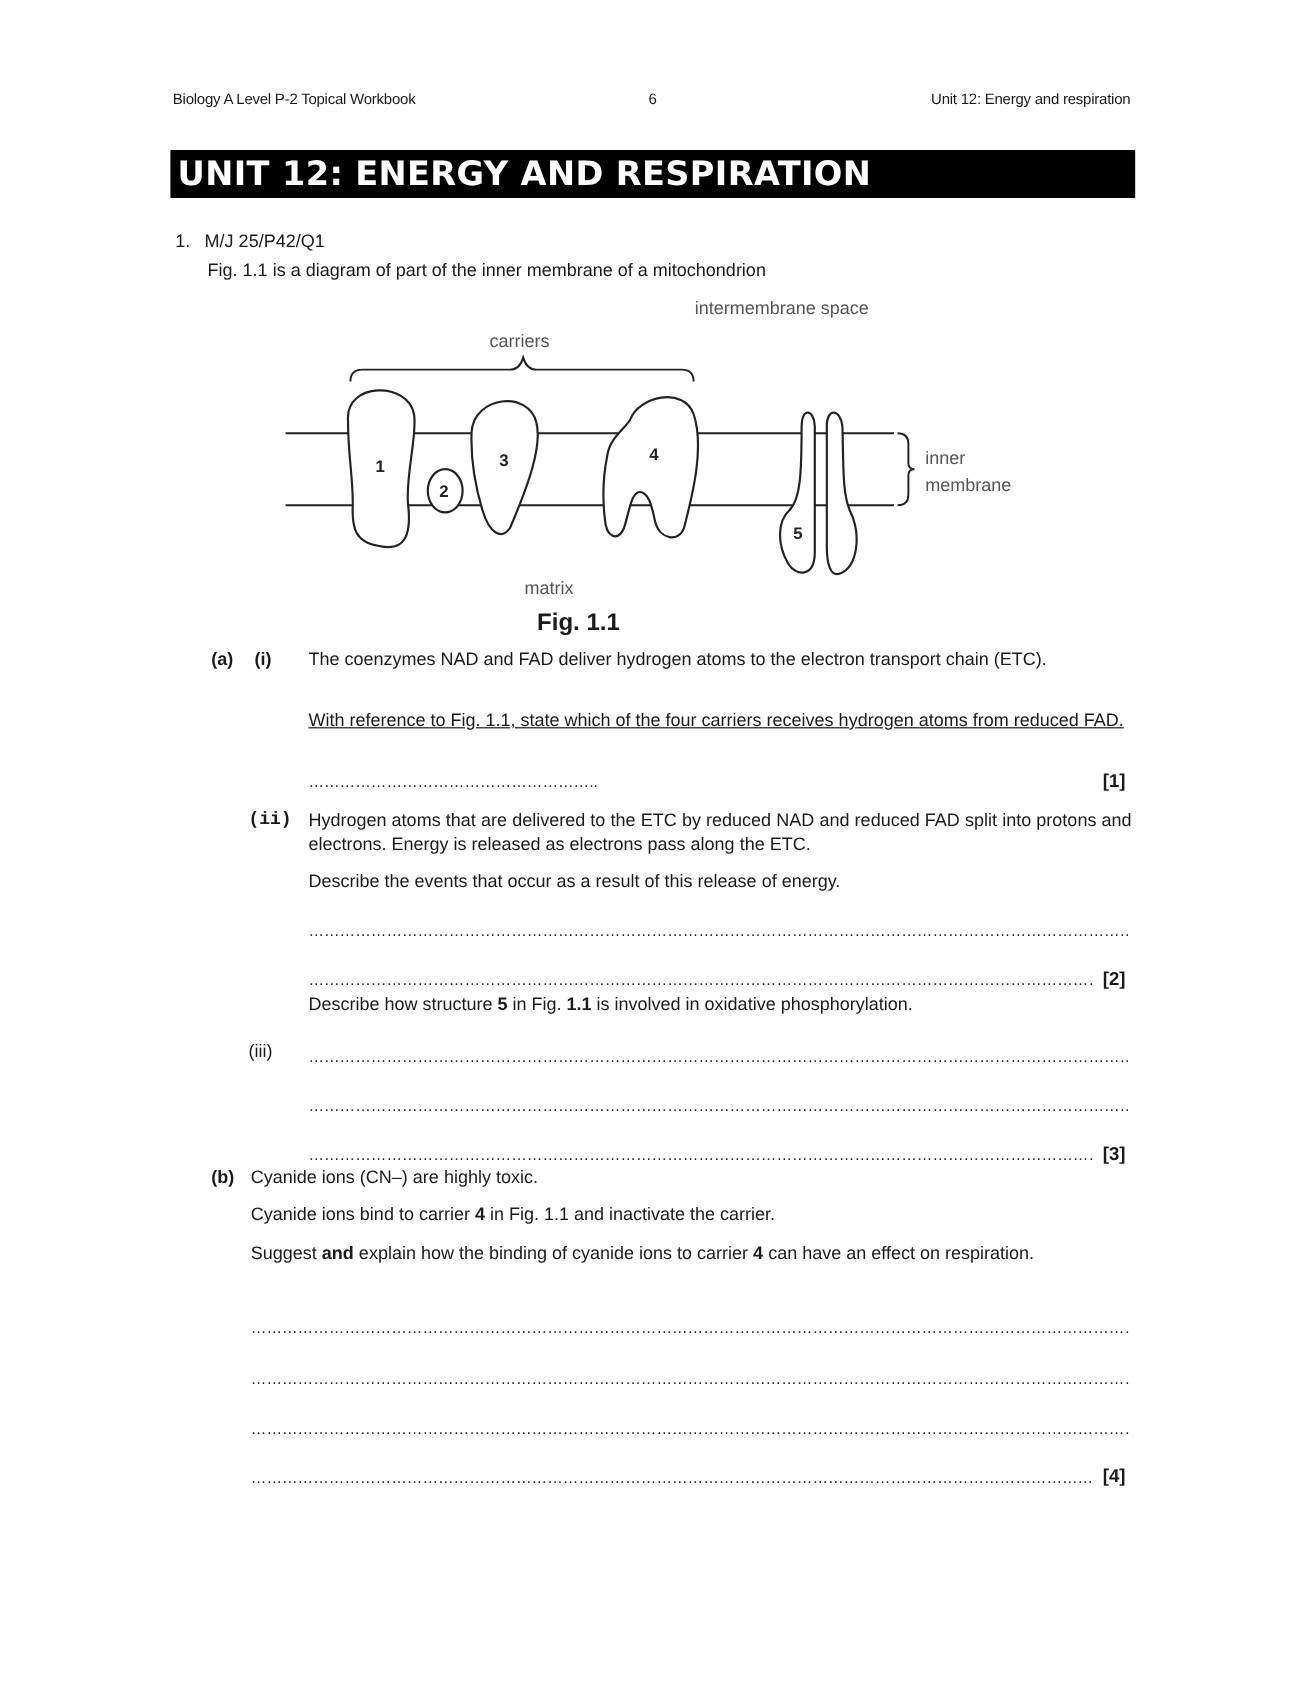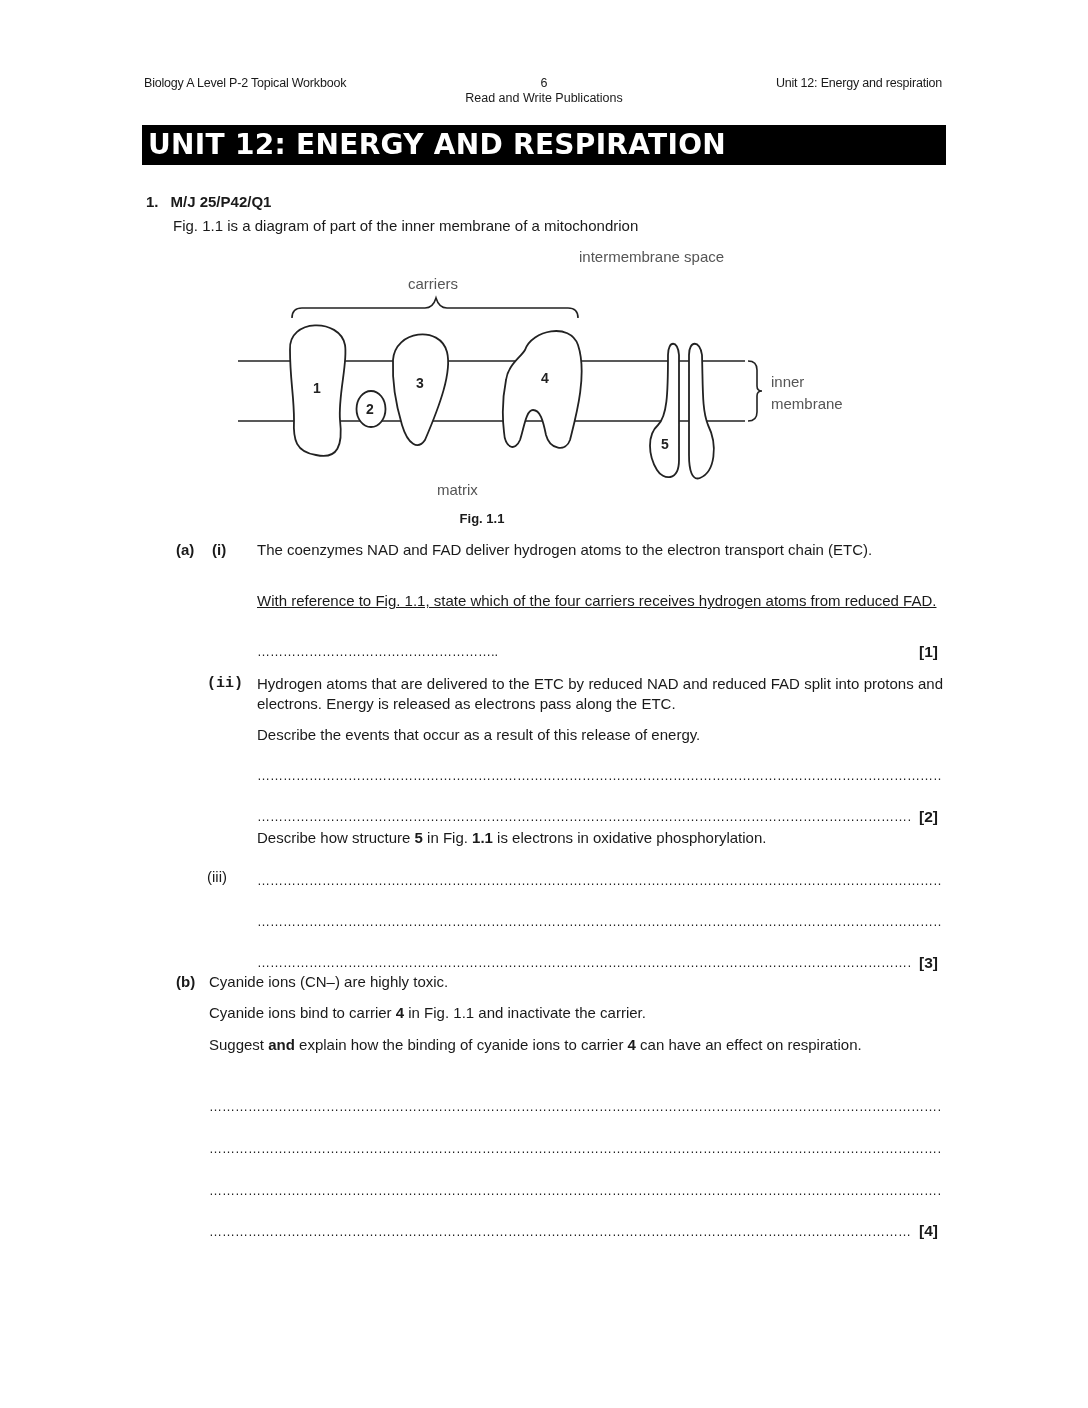--- a/index.html
+++ b/index.html
@@ -4,36 +4,35 @@
 <style>
   html, body { margin: 0; padding: 0; background: #ffffff; }
   body { width: 1088px; height: 1408px; position: relative; overflow: hidden;
          font-family: "Liberation Sans", sans-serif; color: #1a1a1a; }
   .abs { position: absolute; }
   .hdr { font-size: 12.5px; top: 76px; letter-spacing: -0.2px; }
   .hdr-center { left: 0; width: 1088px; text-align: center; top: 76px; font-size: 12.5px; line-height: 15px; }
   .banner { left: 142px; top: 125px; width: 804px; height: 40px; background: #000; color: #fff;
             font-weight: bold; font-size: 28px; line-height: 40px; padding-left: 6px; box-sizing: border-box;
             font-family: "DejaVu Sans", sans-serif; letter-spacing: 0.3px; }
-  .qhead { left: 146px; top: 193px; font-weight: bold; font-size: 15px; text-align: center; }
+  .qhead { left: 146px; top: 193px; font-weight: normal; font-size: 15px; text-align: center; }
   .qhead .num { margin-right: 12px; }
   .txt { font-size: 15px; line-height: 20px; }
   .just { text-align: justify; }
   .b { font-weight: bold; }
   .dots { font-size: 13px; letter-spacing: 0px; overflow: hidden; white-space: nowrap; color: #222; }
   .mark { font-weight: bold; font-size: 15.5px; }
   svg text { font-family: "Liberation Sans", sans-serif; }
 </style>
 </head>
 <body>
 
 <div class="abs hdr" style="left:144px;">Biology A Level P-2 Topical Workbook</div>
 <div class="abs hdr-center">
   <div>6</div>
-  <div>Read and Write Publications</div>
 </div>
 <div class="abs hdr" style="right:146px;">Unit 12: Energy and respiration</div>
 
 <div class="abs banner">UNIT 12: ENERGY AND RESPIRATION</div>
 
 <div class="abs qhead">
   <span class="num">1.</span><span>M/J 25/P42/Q1</span>
 </div>
 <div class="abs txt" style="left:173px; top:216px;">Fig. 1.1 is a diagram of part of the inner membrane of a mitochondrion</div>
 
@@ -70,38 +69,38 @@
   </g>
   <g fill="#555" font-size="15">
     <text x="579" y="262">intermembrane space</text>
     <text x="408" y="289">carriers</text>
     <text x="771" y="387">inner</text>
     <text x="771" y="409">membrane</text>
     <text x="437" y="495">matrix</text>
   </g>
 </svg>
 
-<div class="abs txt b" style="left:0; width:964px; text-align:center; top:509px; font-size:13px;">Fig. 1.1</div>
+<div class="abs txt b" style="left:0; width:964px; text-align:center; top:509px; font-size:20px;">Fig. 1.1</div>
 
 <div class="abs txt b" style="left:176px; top:540px;">(a)</div>
 <div class="abs txt b" style="left:212px; top:540px;">(i)</div>
 <div class="abs txt just" style="left:257px; top:540px; width:686px;">The coenzymes NAD and FAD deliver hydrogen atoms to the electron transport chain (ETC).</div>
 <div class="abs txt just" style="left:257px; top:591px; width:686px;text-decoration:underline;">With reference to Fig. 1.1, state which of the four carriers receives hydrogen atoms from reduced FAD.</div>
 <div class="abs dots" style="left:257px; top:644px; width:315px;">………………………………………………..</div>
 <div class="abs mark" style="left:919px; top:643px;">[1]</div>
 
 <div class="abs txt b" style="left:207px; top:674px;font-family:Liberation Mono, monospace;">(ii)</div>
 <div class="abs txt just" style="left:257px; top:674px; width:686px;">Hydrogen atoms that are delivered to the ETC by reduced NAD and reduced FAD split into protons and electrons. Energy is released as electrons pass along the ETC.</div>
 <div class="abs txt" style="left:257px; top:725px;">Describe the events that occur as a result of this release of energy.</div>
 <div class="abs dots" style="left:257px; top:768px; width:685px;">………………………………………………………………………………………………………………………………………………………………………………………………………………………………………………………………………………</div>
 <div class="abs dots" style="left:257px; top:809px; width:655px;">………………………………………………………………………………………………………………………………………………………………………………………………………………………………………………………………………………</div>
 <div class="abs mark" style="left:919px; top:808px;">[2]</div>
 
 <div class="abs txt" style="left:207px; top:828px;margin-top:39px;">(iii)</div>
-<div class="abs txt" style="left:257px; top:828px;"><span>Describe how structure </span><span class="b">5</span><span> in Fig. </span><span class="b">1.1</span><span> is electrons in oxidative phosphorylation.</span></div>
+<div class="abs txt" style="left:257px; top:828px;"><span>Describe how structure </span><span class="b">5</span><span> in Fig. </span><span class="b">1.1</span><span> is involved in oxidative phosphorylation.</span></div>
 <div class="abs dots" style="left:257px; top:873px; width:685px;">………………………………………………………………………………………………………………………………………………………………………………………………………………………………………………………………………………</div>
 <div class="abs dots" style="left:257px; top:914px; width:685px;">………………………………………………………………………………………………………………………………………………………………………………………………………………………………………………………………………………</div>
 <div class="abs dots" style="left:257px; top:955px; width:655px;">………………………………………………………………………………………………………………………………………………………………………………………………………………………………………………………………………………</div>
 <div class="abs mark" style="left:919px; top:954px;">[3]</div>
 
 <div class="abs txt b" style="left:176px; top:972px;">(b)</div>
 <div class="abs txt" style="left:209px; top:972px;">Cyanide ions (CN–) are highly toxic.</div>
 <div class="abs txt" style="left:209px; top:1003px;"><span>Cyanide ions bind to carrier </span><span class="b">4</span><span> in Fig. 1.1 and inactivate the carrier.</span></div>
 <div class="abs txt just" style="left:209px; top:1035px; width:734px;"><span>Suggest </span><span class="b">and</span><span> explain how the binding of cyanide ions to carrier </span><span class="b">4</span><span> can have an effect on respiration.</span></div>
 <div class="abs dots" style="left:209px; top:1099px; width:733px;">………………………………………………………………………………………………………………………………………………………………………………………………………………………………………………………………………………</div>

